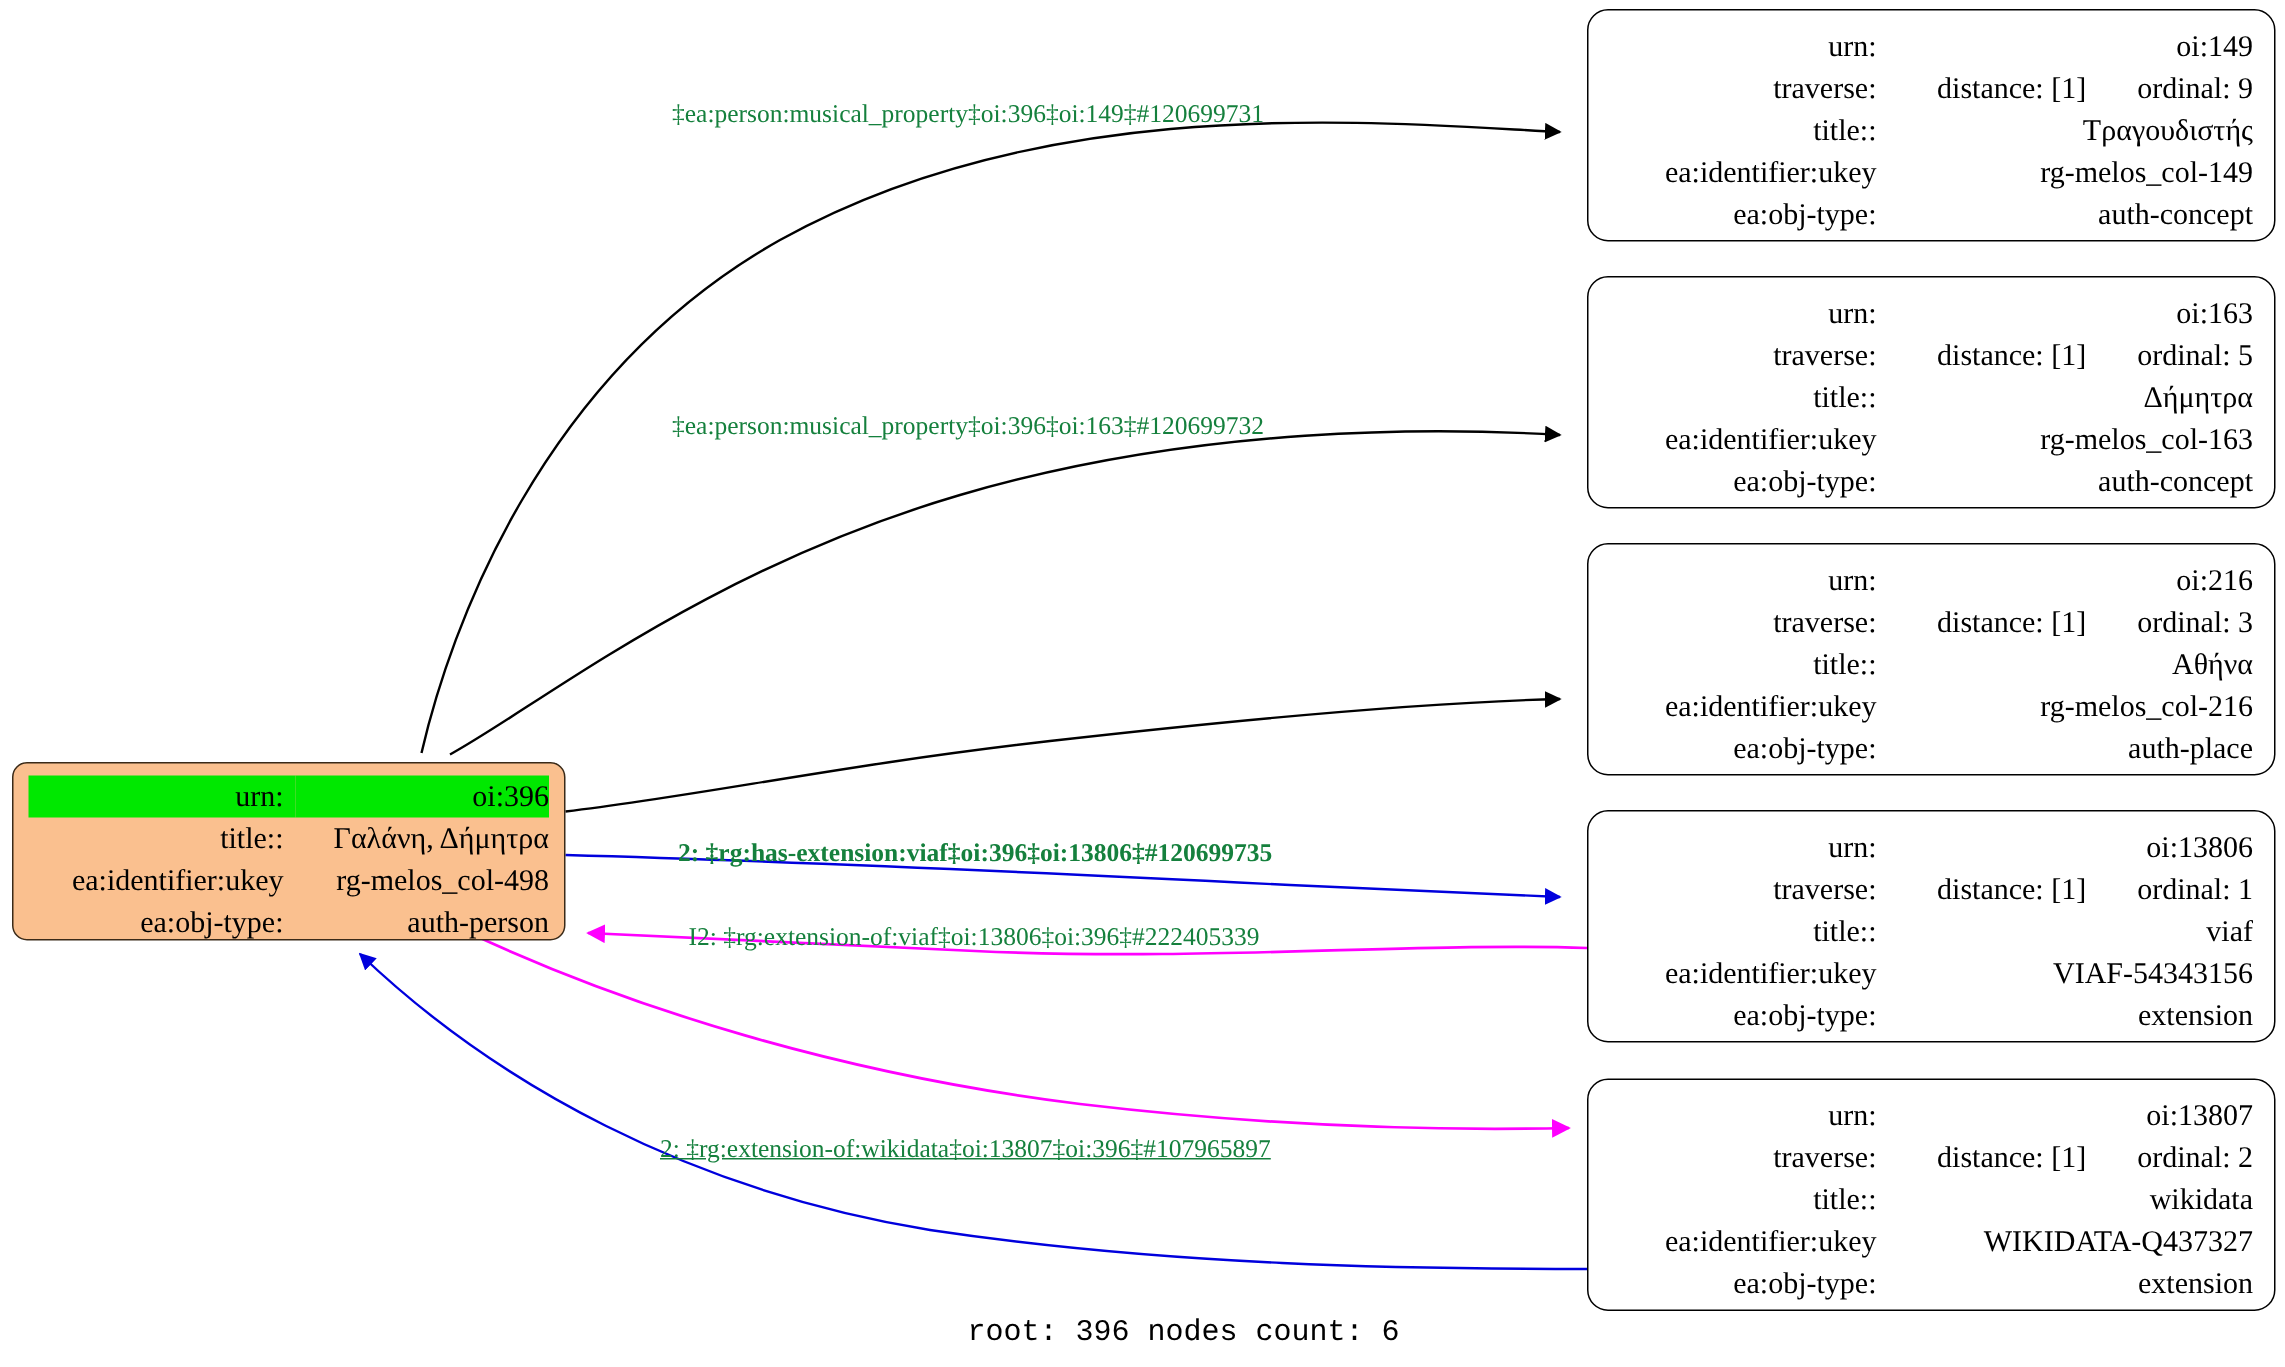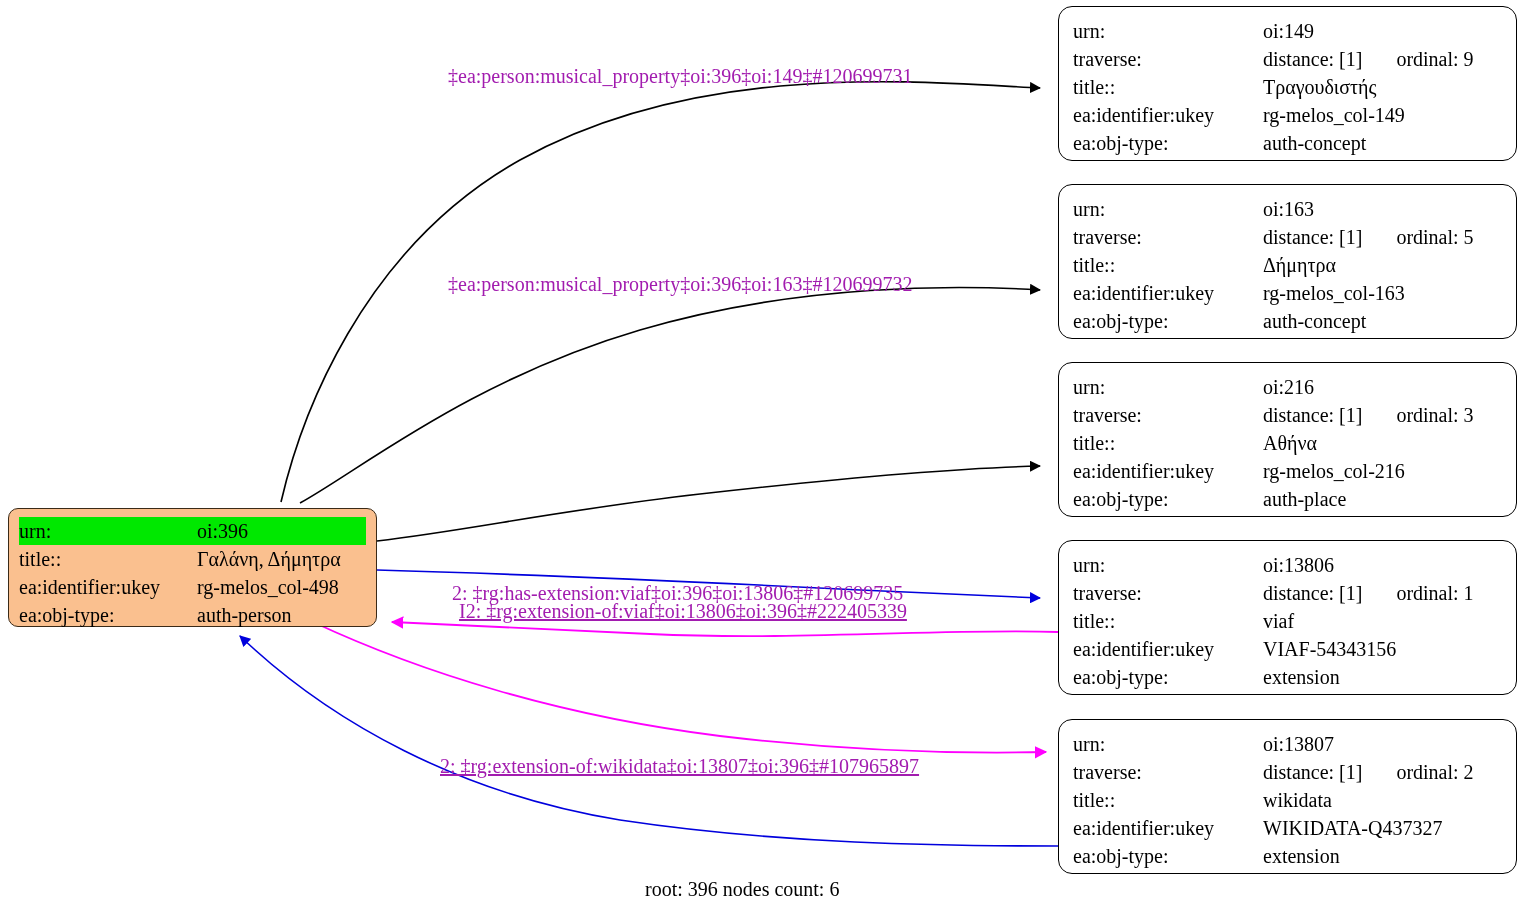--- a/index.html
+++ b/index.html
@@ -31,20 +31,21 @@
     pointer-events: none;
   }
   
   .node {
     position: absolute;
     box-sizing: border-box;
     border: 1px solid #000000;
     border-radius: 14px;
     background: #ffffff;
     padding: 10px 14px 10px 14px;
+    text-align: right;
   }
   .node.root {
     background: #fac08f;
     border-color: #3a2a18;
     border-radius: 10px;
     padding: 8px 10px 8px 10px;
   }
   .node-table {
     border-collapse: collapse;
     width: 100%;
@@ -77,24 +78,24 @@
   .trav {
     display: inline-block;
   }
   .trav .ord {
     display: inline-block;
     margin-left: 34px;
   }
   
   .edge-label {
     position: absolute;
-    font-size: 20px;
+    font-size: 17px;
     line-height: 24px;
     white-space: nowrap;
-    color: #a21caf;
+    color: #15803d;
   }
   
   #footer-caption {
     position: absolute;
     font-size: 20px;
     line-height: 24px;
     white-space: nowrap;
   }
 </style>
 </head>
@@ -286,22 +287,22 @@
       </tr>
     </tbody>
       </table>
   </div>
 
   <div class="edge-label" style="left:448px; top:64px;">‡ea:person:musical_property‡oi:396‡oi:149‡#120699731</div>
 
   <div class="edge-label" style="left:448px; top:272px;">‡ea:person:musical_property‡oi:396‡oi:163‡#120699732</div>
 
 
-  <div class="edge-label" style="left:452px; top:581px;">2: ‡rg:has-extension:viaf‡oi:396‡oi:13806‡#120699735</div>
-
-  <div class="edge-label" style="left:459px; top:599px;text-decoration:underline;">I2: ‡rg:extension-of:viaf‡oi:13806‡oi:396‡#222405339</div>
+  <div class="edge-label" style="left:452px; top:557px;font-weight:bold;">2: ‡rg:has-extension:viaf‡oi:396‡oi:13806‡#120699735</div>
+
+  <div class="edge-label" style="left:459px; top:613px;">I2: ‡rg:extension-of:viaf‡oi:13806‡oi:396‡#222405339</div>
 
 
   <div class="edge-label" style="left:440px; top:754px;text-decoration:underline;">2: ‡rg:extension-of:wikidata‡oi:13807‡oi:396‡#107965897</div>
 
-  <div id="footer-caption" style="left:645px; top:877px;">root: 396 nodes count: 6</div>
+  <div id="footer-caption" style="left:645px; top:877px;font-family:Liberation Mono, monospace;">root: 396 nodes count: 6</div>
 
 </div>
 
 </body></html>

